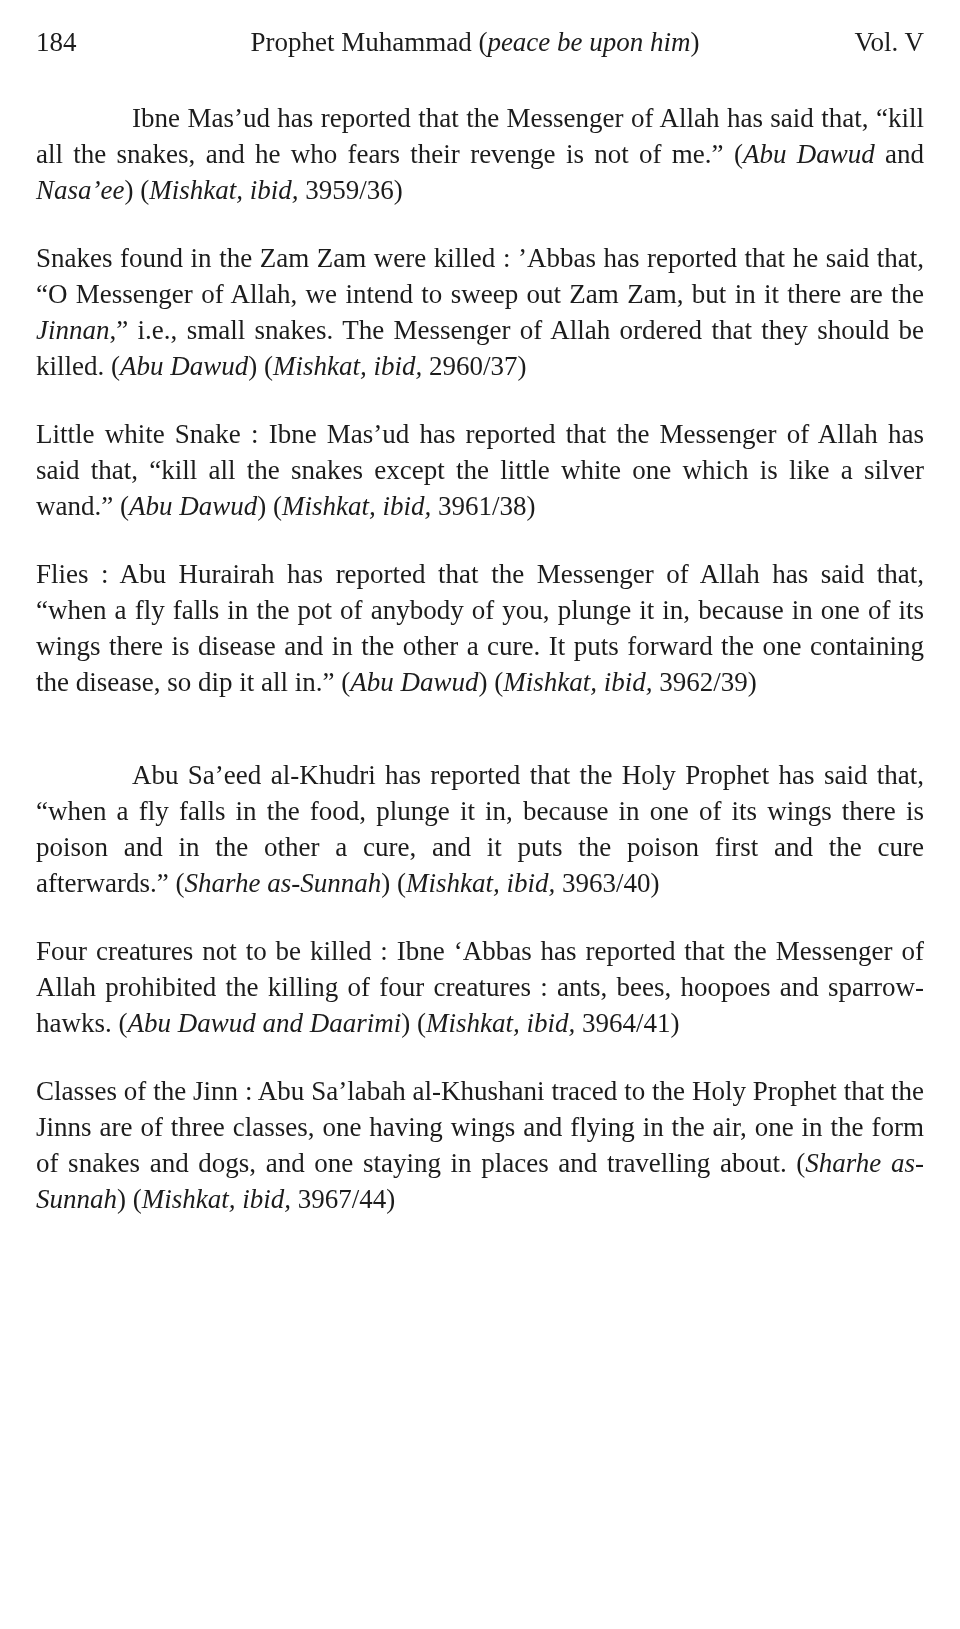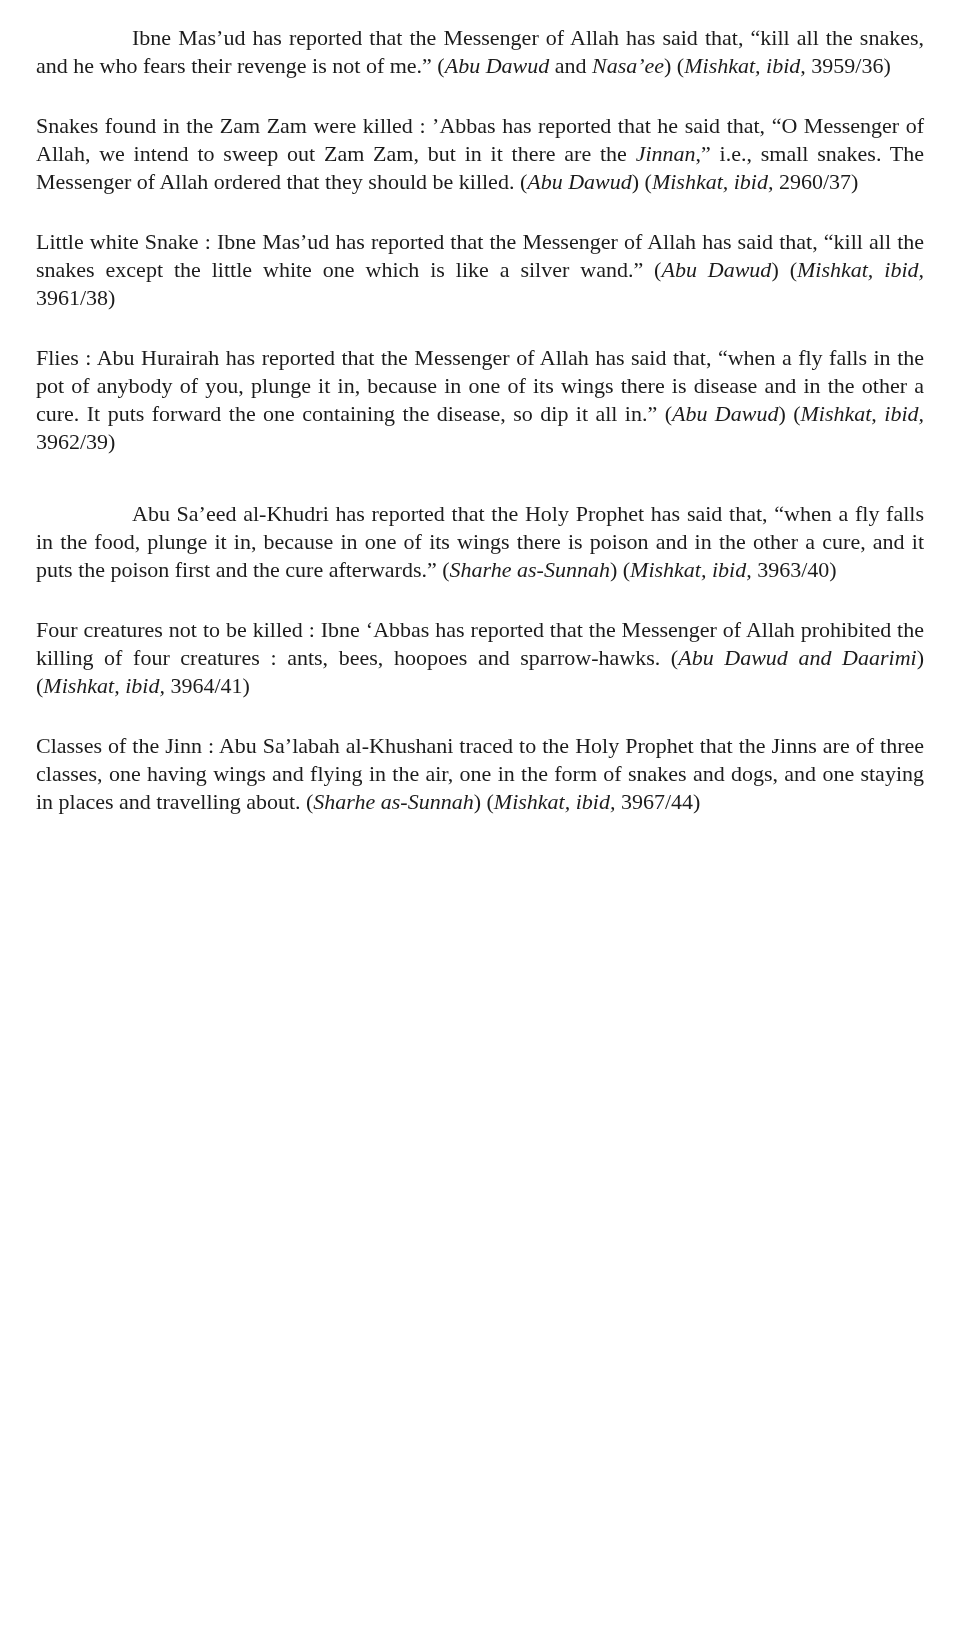--- a/index.html
+++ b/index.html
@@ -34,39 +34,44 @@
   }
   .page-header .book-title {
     flex: 1;
     text-align: center;
   }
   .page-header .volume {
     width: 140px;
     text-align: right;
   }
   .body-text p.para {
-    font-size: 22px;
-    line-height: 28px;
+    font-size: 27px;
+    line-height: 36px;
     text-align: justify;
     margin: 0 0 32px 0;
   }
   .body-text p.para.indent {
     text-indent: 96px;
   }
   .body-text p.para.extra-gap {
-    margin-top: 44px;
+    margin-top: 57px;
   }
   .seg-bold { font-weight: normal; }
   .seg-italic { font-style: italic; }
 </style>
 </head>
 <body>
 
 <div class="page">
 
+  <div class="page-header">
+    <span class="page-number">184</span>
+    <span class="book-title"><span class="seg-normal">Prophet Muhammad (</span><span class="seg-italic">peace be upon him</span><span class="seg-normal">)</span></span>
+    <span class="volume">Vol. V</span>
+  </div>
 
   <div class="body-text">
 
     <p class="para indent"><span class="seg-normal">Ibne Mas’ud has reported that the Messenger of Allah has said that, “kill all the snakes, and he who fears  their revenge is not of me.” (</span><span class="seg-italic">Abu Dawud</span><span class="seg-normal"> and </span><span class="seg-italic">Nasa’ee</span><span class="seg-normal">) (</span><span class="seg-italic">Mishkat, ibid,</span><span class="seg-normal"> 3959/36)</span></p>
 
     <p class="para"><span class="seg-bold">Snakes found in the Zam Zam were killed : </span><span class="seg-normal">’Abbas has reported that he said that, “O Messenger of Allah, we intend to sweep out Zam Zam, but in it there are the </span><span class="seg-italic">Jinnan</span><span class="seg-normal">,” i.e., small snakes. The Messenger of Allah ordered that they should be killed. (</span><span class="seg-italic">Abu Dawud</span><span class="seg-normal">) (</span><span class="seg-italic">Mishkat, ibid,</span><span class="seg-normal"> 2960/37)</span></p>
 
     <p class="para"><span class="seg-bold">Little white Snake : </span><span class="seg-normal">Ibne Mas’ud has reported that the Messenger of Allah has said that, “kill all the snakes except the little white one which is like a silver wand.” (</span><span class="seg-italic">Abu Dawud</span><span class="seg-normal">) (</span><span class="seg-italic">Mishkat, ibid,</span><span class="seg-normal"> 3961/38)</span></p>
 
     <p class="para"><span class="seg-bold">Flies : </span><span class="seg-normal">Abu Hurairah has reported that the Messenger of Allah has said that, “when a fly falls in the pot of anybody of you, plunge it in, because in one of its wings there is disease and in the other a cure. It puts forward the one containing the disease, so dip it all in.” (</span><span class="seg-italic">Abu Dawud</span><span class="seg-normal">) (</span><span class="seg-italic">Mishkat, ibid,</span><span class="seg-normal"> 3962/39)</span></p>

